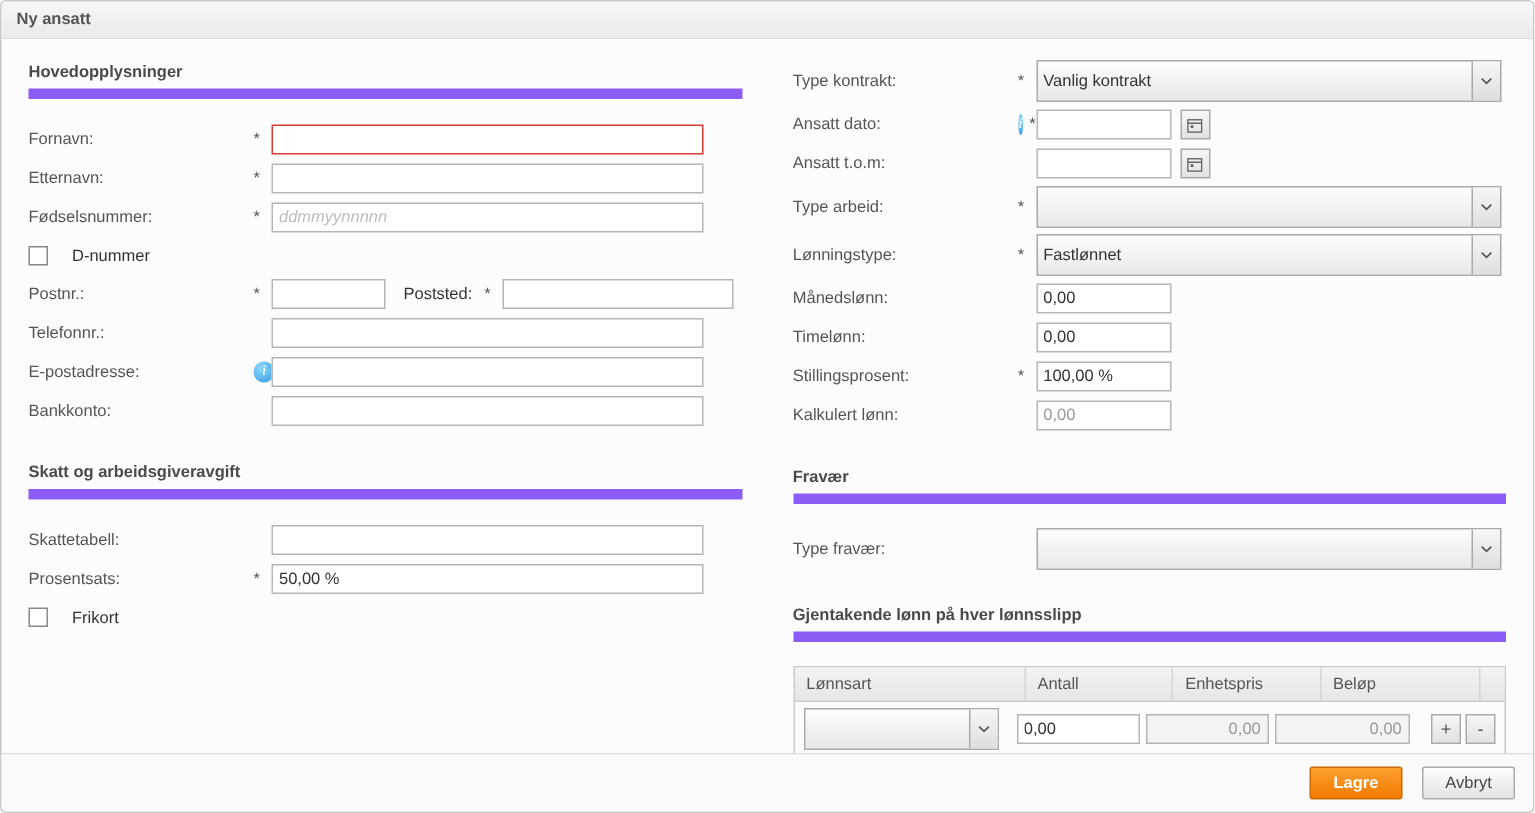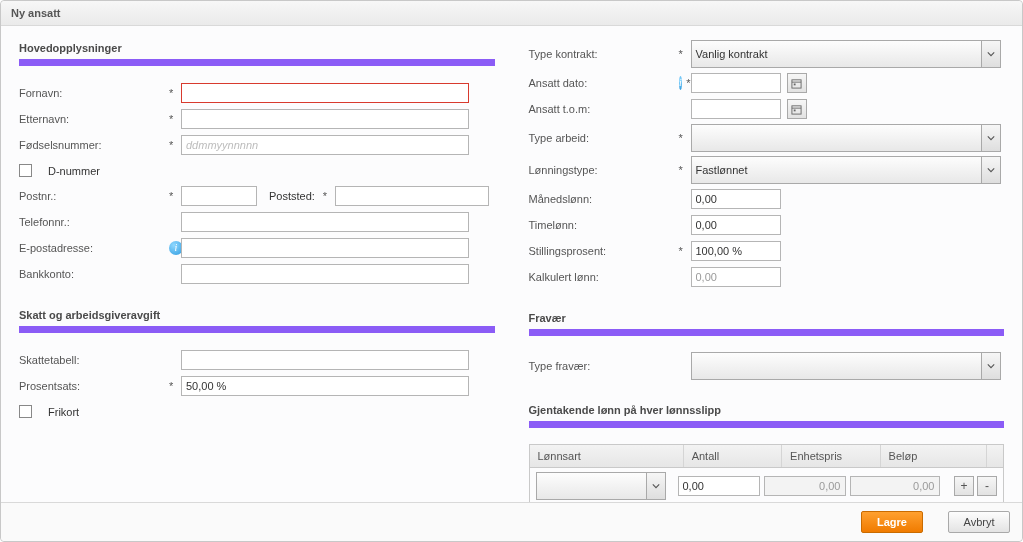--- a/index.html
+++ b/index.html
@@ -34,21 +34,21 @@
   .table{border:1px solid #c9c9c9}
   .thead{display:flex;background:linear-gradient(#f3f3f3,#e6e6e6);border-bottom:1px solid #c9c9c9}
   .th{padding:5px 8px;border-right:1px solid #d5d5d5;color:#555;font-size:11px}
   .th:last-child{border-right:none}
   .tbody{display:flex;align-items:center;padding:4px}
   .td{padding:0 2px}
   .spin{width:18px;height:18px;border:1px solid #a9a9a9;background:linear-gradient(#f6f6f6,#e2e2e2);display:inline-flex;align-items:center;justify-content:center;font-size:12px;color:#555}
   .linkrow{display:flex;align-items:center;gap:6px;padding:10px 0 0 6px}
   .pen-icon svg{width:12px;height:12px}
   .link{color:#4a6f96;text-decoration:underline}
-  .footer{position:absolute;bottom:0;left:0;right:0;border-top:1px solid #d9d9d9;padding:8px 12px;display:flex;justify-content:flex-end;gap:25px;background:#fafafa;border-radius:0 0 4px 4px}
+  .footer{position:absolute;bottom:0;left:0;right:0;border-top:1px solid #d9d9d9;padding:8px 12px;display:flex;justify-content:flex-end;gap:13px;background:#fafafa;border-radius:0 0 4px 4px}
   .btn{height:22px;min-width:62px;border:1px solid #a9a9a9;background:linear-gradient(#fdfdfd,#e3e3e3);font:inherit;color:#444;border-radius:2px;cursor:pointer}
   .btn-primary{border:1px solid #c96b00;background:linear-gradient(#ffa02f,#f07b00);color:#fff;font-weight:bold}
   input.ralign{text-align:right}
 </style>
 </head>
 <body>
 
 <div class="window">
   <div class="titlebar">Ny ansatt</div>
 

